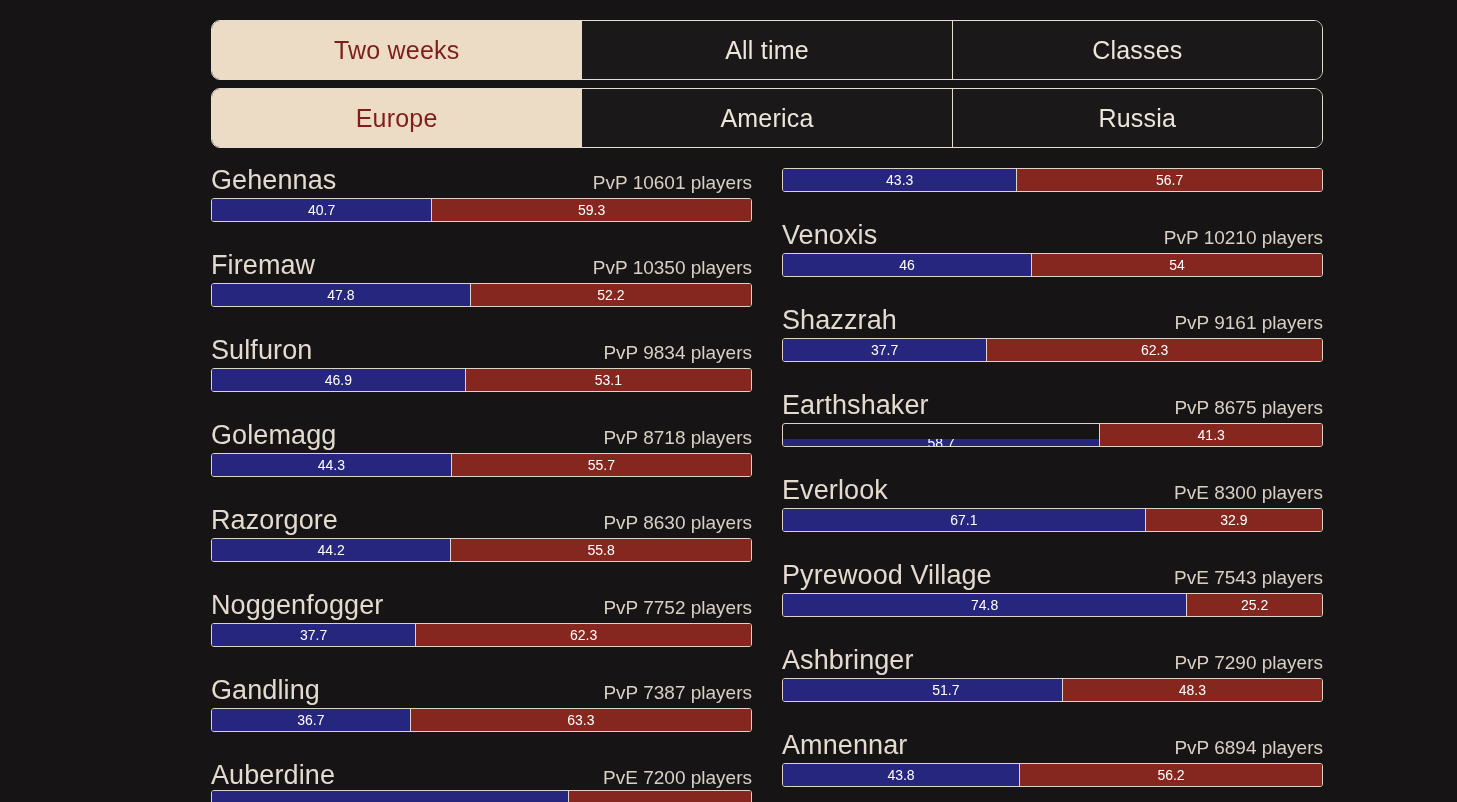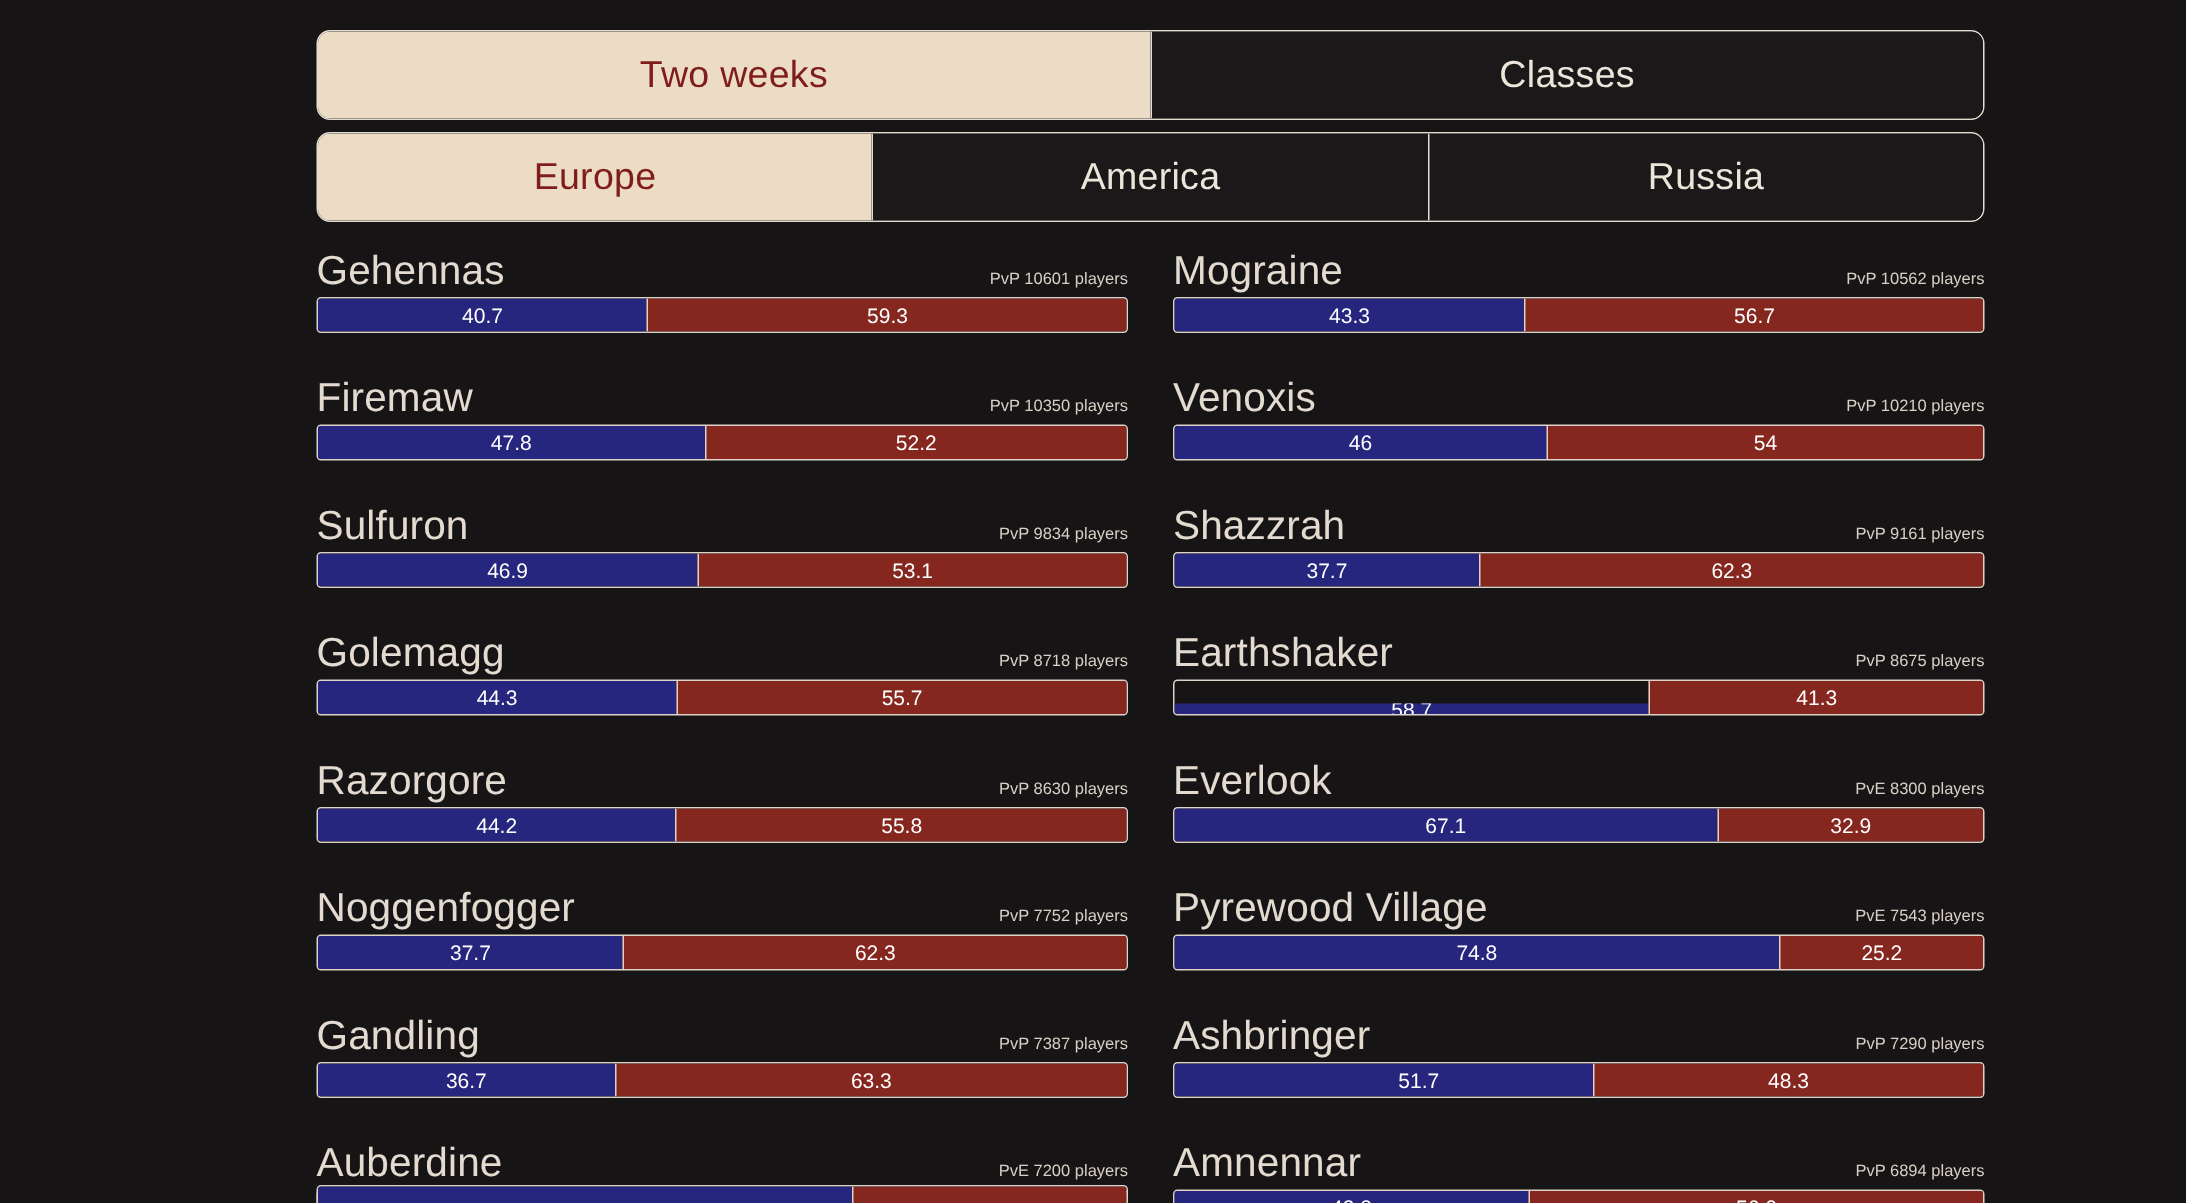--- a/index.html
+++ b/index.html
@@ -87,21 +87,21 @@
   .server-name {
     font-size: 27px;
     line-height: 30px;
     font-weight: 400;
     color: #e3dad0;
     letter-spacing: 0.1px;
     white-space: nowrap;
   }
 
   .server-meta {
-    font-size: 11px;
+    font-size: 19px;
     line-height: 30px;
     color: #d8d0c6;
     white-space: nowrap;
   }
 
   .bar {
     display: flex;
     height: 24px;
     margin-top: 3px;
     border-radius: 3px;
@@ -135,20 +135,21 @@
 </style>
 </head>
 <body>
 
 <div class="page">
   <div class="content">
 
     <div id="tabbars">
         <div class="tabbar">
           <div class="tab active">Two weeks</div>
+          <div class="tab">All time</div>
           <div class="tab">Classes</div>
         </div>
         <div class="tabbar">
           <div class="tab active">Europe</div>
           <div class="tab">America</div>
           <div class="tab">Russia</div>
         </div>
       </div>
 
     <div class="grid">
@@ -229,24 +230,20 @@
               <div class="server-meta">PvE 7200 players</div>
             </div>
             <div class="bar">
               <div class="seg alliance" style="width: 63.4%;">63.4</div>
               <div class="seg horde" style="width: 36.6%;">36.6</div>
             </div>
           </div>
         </div>
       <div class="col" id="col-1">
           <div class="server-row">
-            <div class="row-head">
-              <div class="server-name">Mograine</div>
-              <div class="server-meta">PvP 10562 players</div>
-            </div>
             <div class="bar">
               <div class="seg alliance" style="width: 43.3%;">43.3</div>
               <div class="seg horde" style="width: 56.7%;">56.7</div>
             </div>
           </div>
           <div class="server-row">
             <div class="row-head">
               <div class="server-name">Venoxis</div>
               <div class="server-meta">PvP 10210 players</div>
             </div>

